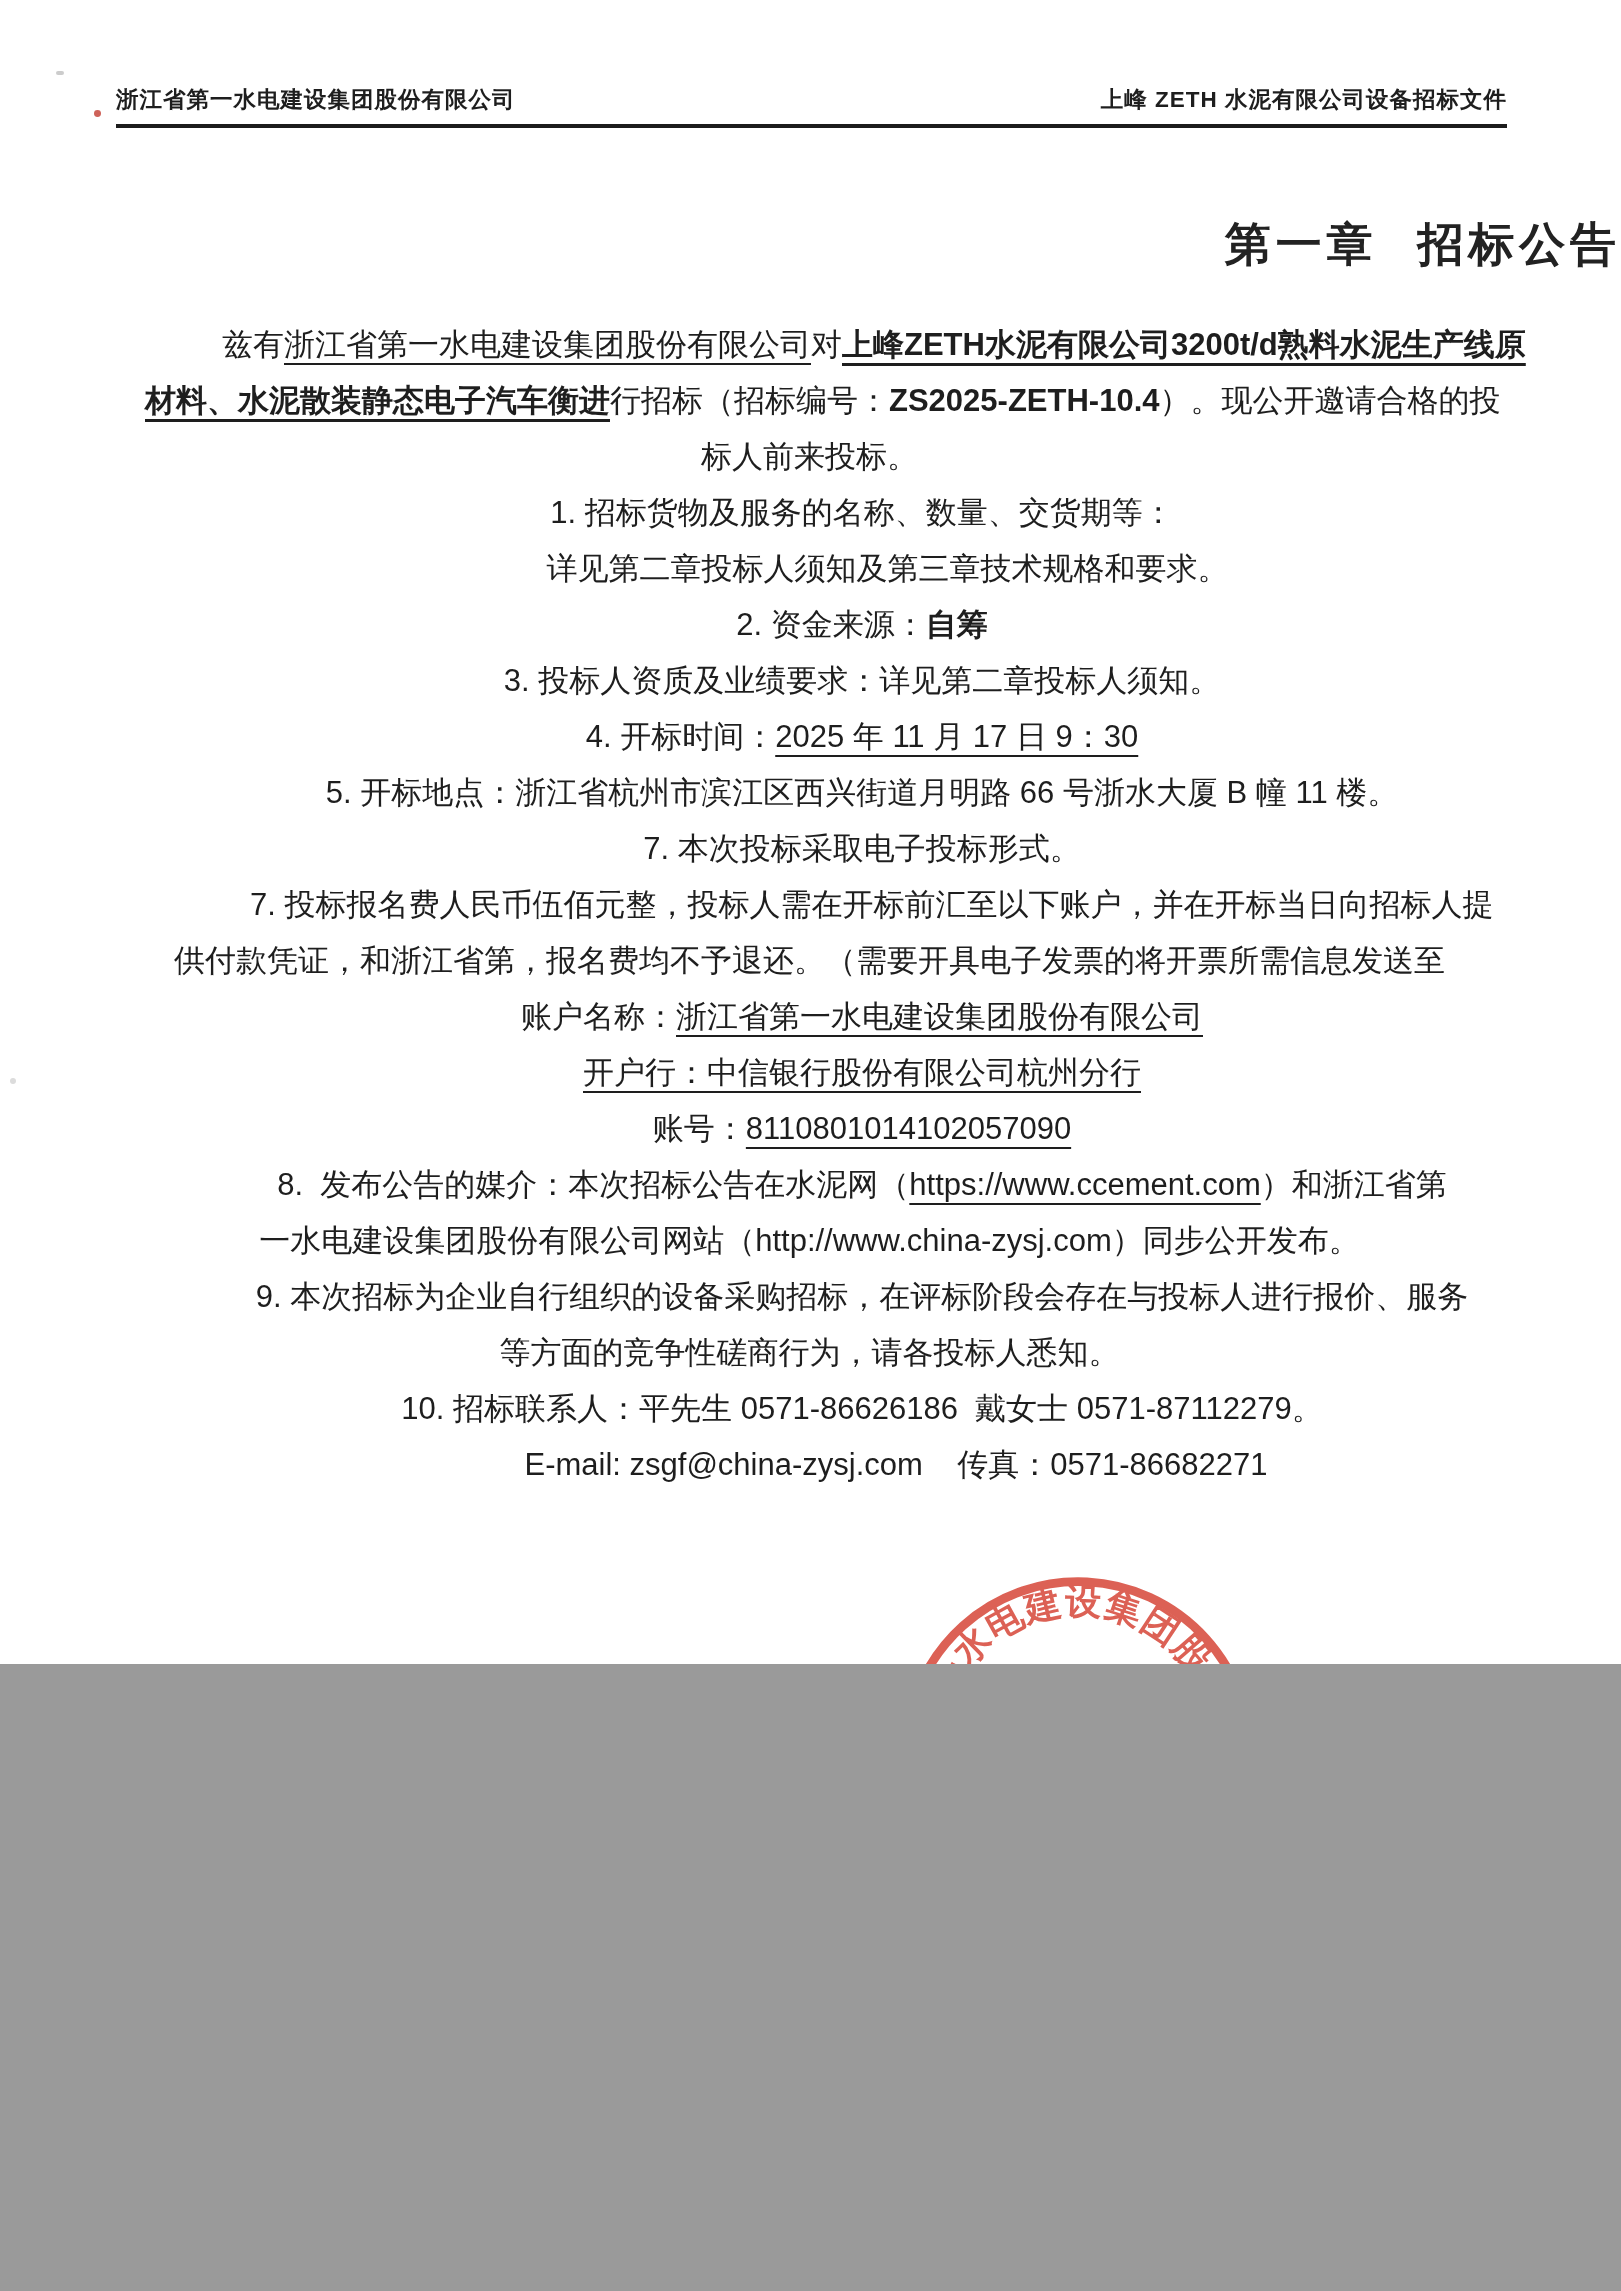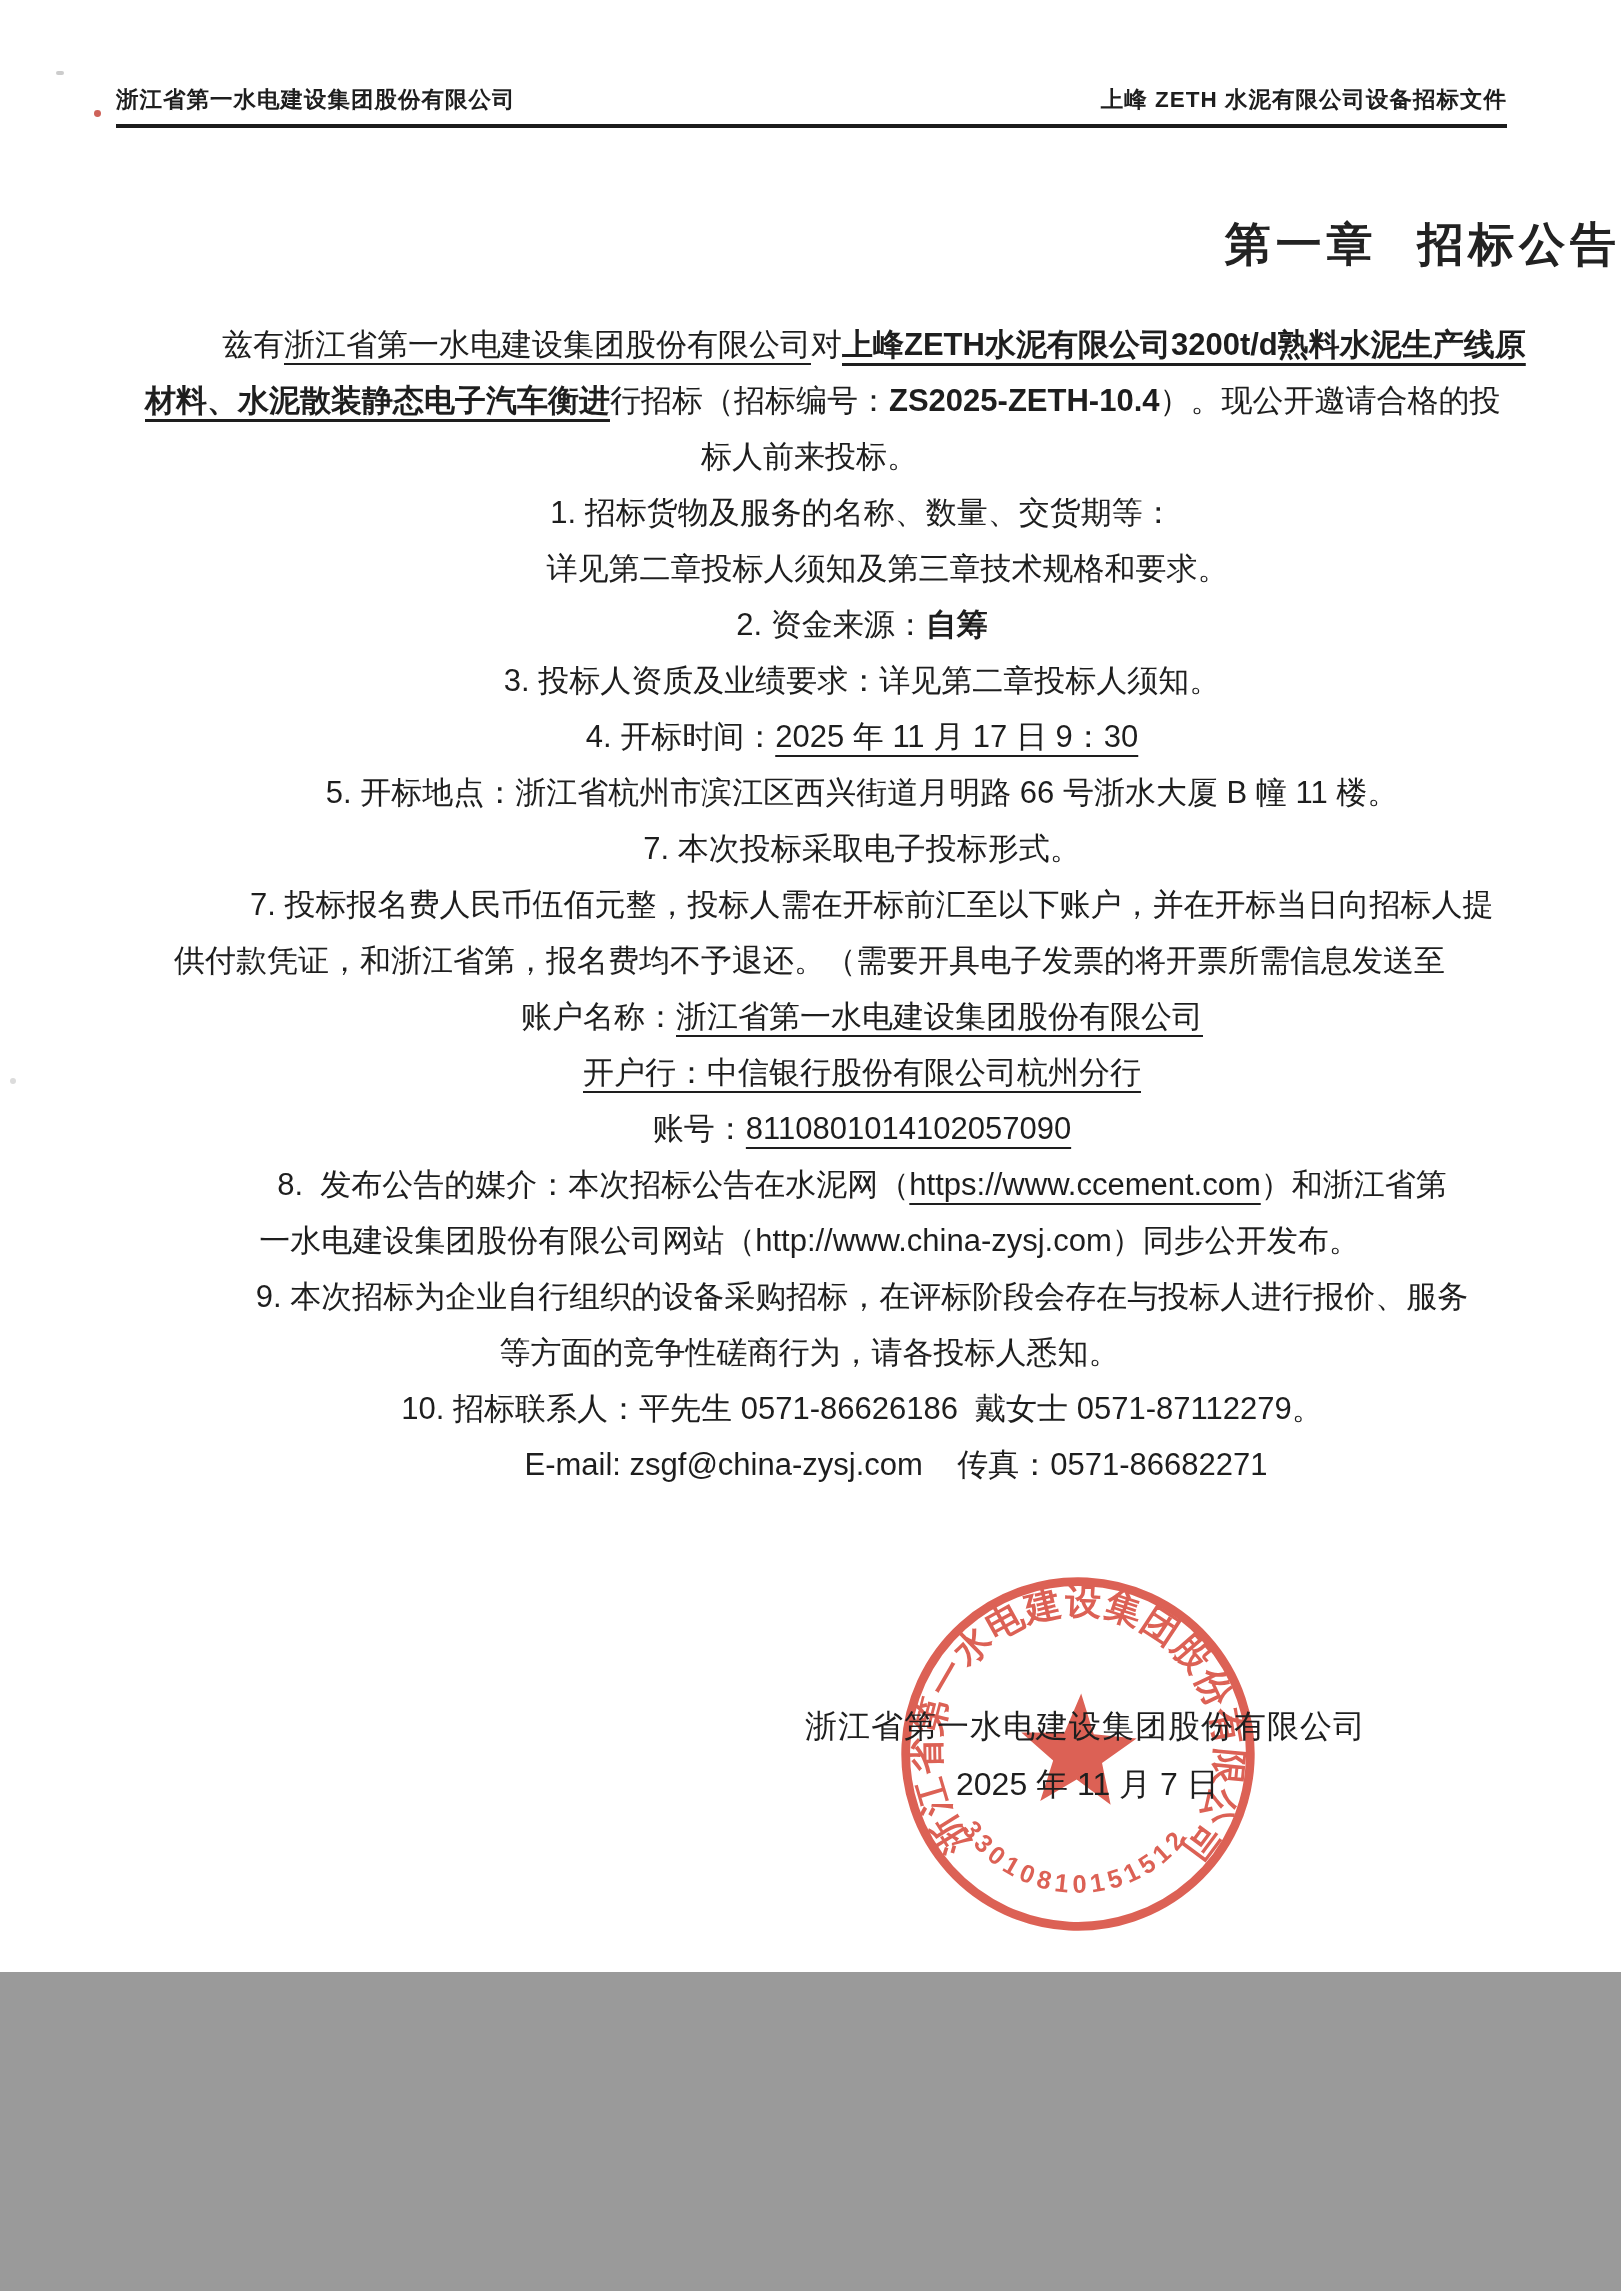--- a/index.html
+++ b/index.html
@@ -1,17 +1,17 @@
 <!DOCTYPE html>
 <html><head>
 <meta charset="utf-8">
 <style>
   html,body{margin:0;padding:0;background:#9a9a9a;}
   .page{
-    position:relative;width:1621px;height:1972px;background:#ffffff;
+    position:relative;width:1621px;height:1664px;background:#ffffff;
     font-family:"Liberation Sans",sans-serif;color:#1e1e1e;overflow:hidden;
   }
   
   .hdr{
     position:absolute;left:116px;right:114px;top:84px;
     display:flex;justify-content:space-between;align-items:flex-end;
     font-size:22.5px;font-weight:700;letter-spacing:1px;
     padding-bottom:8.8px;border-bottom:4.9px solid #1c1c1c;
   }
   

